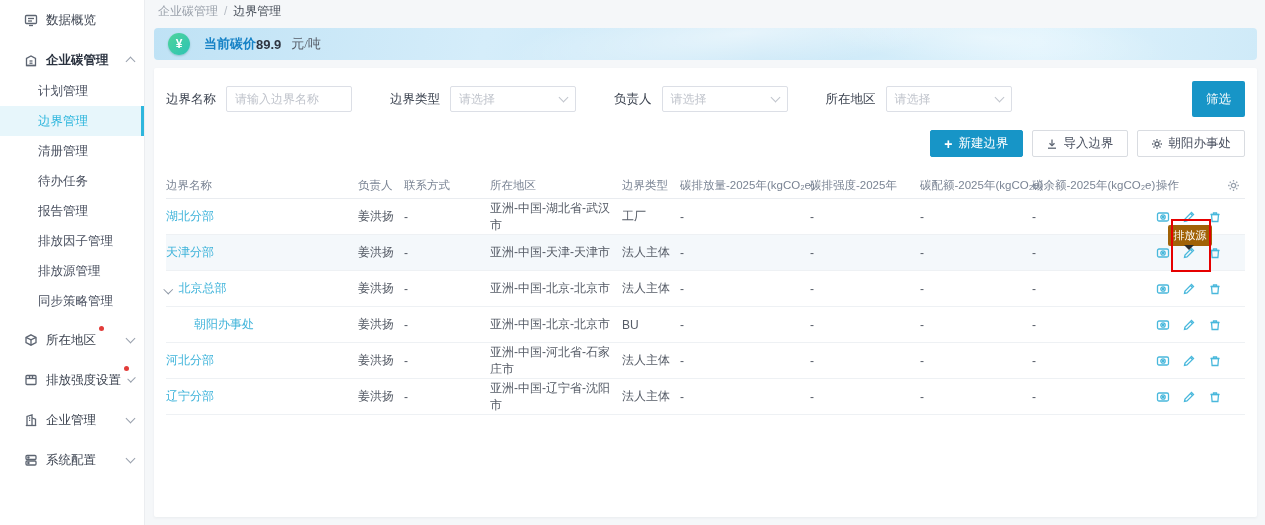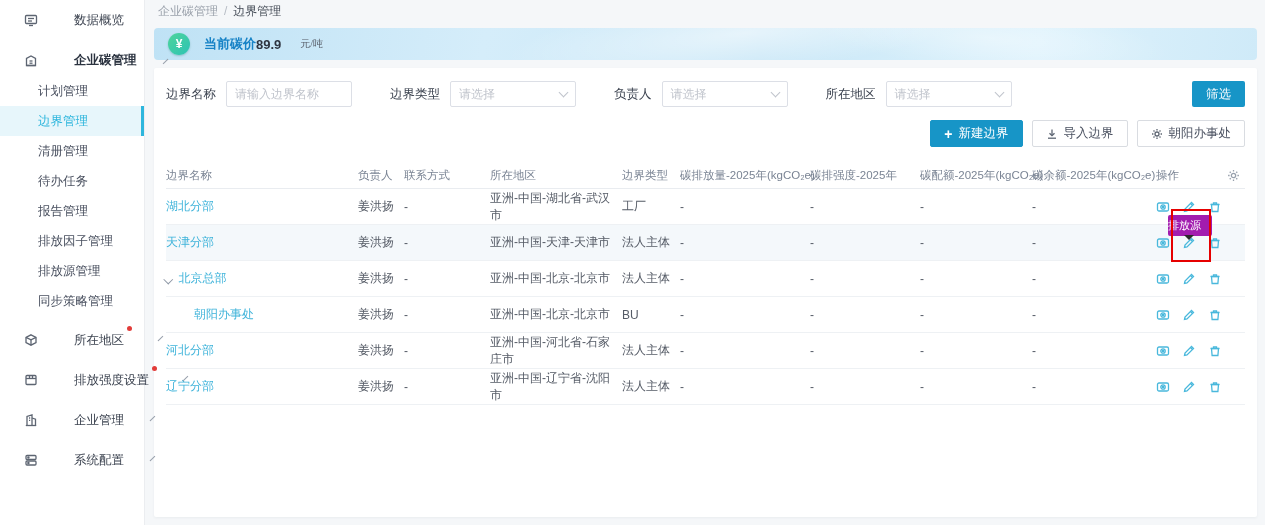--- a/index.html
+++ b/index.html
@@ -8,21 +8,21 @@
     font-family:"Liberation Sans","DejaVu Sans",sans-serif;
     background:#f5f7f9;color:#333;font-size:12px;
     -webkit-font-smoothing:antialiased;
   }
   
   .sidebar{
     position:absolute;left:0;top:0;width:145px;height:525px;
     background:#fff;border-right:1px solid #ebedf0;box-sizing:border-box;
     padding-top:4px;z-index:5;
   }
-  .side-item{height:32px;display:flex;align-items:center;padding:0 10px 0 24px;cursor:pointer;color:#3c4350;font-size:12.5px;position:relative;gap:28px;}
+  .side-item{height:32px;display:flex;align-items:center;padding:0 10px 0 24px;cursor:pointer;color:#3c4350;font-size:12.5px;position:relative;}
   .side-item .icn{width:14px;height:14px;margin-right:8px;flex:0 0 14px;display:flex;align-items:center;justify-content:center;}
   .side-item .lbl{flex:1;white-space:nowrap;}
   .side-item.bold .lbl{font-weight:bold;color:#2b3340;}
   .side-sub{height:30px;display:flex;align-items:center;padding-left:38px;color:#4a5160;font-size:12.5px;cursor:pointer;position:relative;}
   .side-sub.active{background:#e7f6fb;color:#2eb6dd;}
   .side-sub.active::after{content:"";position:absolute;right:0;top:0;bottom:0;width:3px;background:#2eb6dd;}
   .gap-lg{height:8px;}
   .chev{display:inline-block;width:6px;height:6px;border-right:1.4px solid #99a1ad;border-bottom:1.4px solid #99a1ad;}
   .chev.down{transform:rotate(45deg);margin-top:-3px;}
   .chev.up{transform:rotate(-135deg);margin-top:3px;}
@@ -41,35 +41,35 @@
   }
   .banner::before{content:"";position:absolute;left:30%;top:-40px;width:520px;height:90px;
     background:radial-gradient(ellipse at center,rgba(255,255,255,.55),rgba(255,255,255,0) 65%);transform:rotate(-6deg);}
   .banner::after{content:"";position:absolute;right:5%;top:-30px;width:420px;height:80px;
     background:radial-gradient(ellipse at center,rgba(255,255,255,.4),rgba(255,255,255,0) 60%);transform:rotate(5deg);}
   .yen-circle{width:22px;height:22px;border-radius:50%;margin-left:14px;z-index:2;
     background:linear-gradient(135deg,#4fd49b,#2cc3b4);display:flex;align-items:center;justify-content:center;
     color:#fff;font-weight:bold;font-size:12px;box-shadow:0 1px 2px rgba(0,90,80,.25);}
   .banner-label{margin-left:14px;color:#1682c6;font-weight:bold;font-size:13px;z-index:2;}
   .banner-value{margin-left:0;color:#2e3440;font-weight:bold;font-size:13px;z-index:2;}
-  .banner-unit{margin-left:19px;color:#555b66;font-size:10px;z-index:2;font-family:Liberation Serif, serif;}
+  .banner-unit{margin-left:10px;color:#555b66;font-size:13px;z-index:2;font-family:Liberation Serif, serif;}
   
   .card{margin:8px 8px 0 8px;background:#fff;border-radius:2px;box-shadow:0 1px 3px rgba(20,40,60,.05);
     height:449px;box-sizing:border-box;padding:13px 12px;position:relative;}
   
   .filters{display:flex;align-items:center;}
   .fgroup{display:flex;align-items:center;margin-right:38px;}
   .flabel{color:#3c4350;margin-right:10px;white-space:nowrap;font-size:12.5px;}
   .finput,.fselect{width:126px;height:26px;border:1px solid #dcdfe6;border-radius:2px;box-sizing:border-box;
     font-size:12px;color:#333;padding:0 8px;background:#fff;outline:none;font-family:inherit;}
   .finput::placeholder{color:#c0c4cc;}
   .fselect{display:flex;align-items:center;justify-content:space-between;cursor:pointer;}
   .fselect .ph{color:#c0c4cc;}
   .fselect .chev{border-color:#c0c4cc;}
-  .filter-btn{margin-left:auto;background:#1795c7;color:#fff;border:none;border-radius:2px;height:26px;
+  .filter-btn{margin-left:auto;background:#1795c7;color:#fff;border:none;border-radius:2px;height:36px;
     padding:0 14px;font-size:12.5px;cursor:pointer;font-family:inherit;}
   
   .toolbar{display:flex;justify-content:flex-end;margin-top:13px;}
   .btn{height:27px;border-radius:2px;font-size:12.5px;display:inline-flex;align-items:center;cursor:pointer;
     padding:0 13px;box-sizing:border-box;margin-left:9px;font-family:inherit;}
   .btn-primary{background:#1795c7;color:#fff;border:1px solid #1795c7;}
   .btn-default{background:#fff;color:#4a5160;border:1px solid #d9dce1;}
   .btn .bic{margin-right:6px;display:flex;align-items:center;}
   .btn-primary .plus{font-size:14px;font-weight:bold;line-height:1;}
   .btn-default svg{stroke:#5d6572;fill:none;stroke-width:1.3;}
@@ -93,22 +93,22 @@
   .c10{width:20px;display:flex;justify-content:flex-end;align-items:center;}
   .cell-text{color:#555b66;}
   a.bname{color:#3eb3da;text-decoration:none;cursor:pointer;}
   .expander{display:inline-block;margin-right:7px;margin-left:-1px;}
   .expander .chev{border-color:#8d97a5;width:5.5px;height:5.5px;}
   .child-indent{display:inline-block;width:28px;}
   .act-icon{width:14px;height:14px;margin-right:12px;cursor:pointer;display:inline-flex;z-index:2;}
   .act-icon svg{stroke:#49b8dc;fill:none;stroke-width:1.3;}
   .gear-icon svg{stroke:#98a1ad;fill:none;stroke-width:1.2;}
   
-  .tooltip{position:absolute;left:12px;top:-21px;width:44px;height:21px;background:#a21caf;color:#fff;
-    font-size:11px;display:flex;align-items:center;border-radius:2px;z-index:30;white-space:nowrap;}
+  .tooltip{position:absolute;left:12px;top:-21px;width:44px;height:21px;background:#a16207;color:#fff;
+    font-size:11px;display:flex;align-items:center;justify-content:center;border-radius:2px;z-index:30;white-space:nowrap;}
   .tooltip .caret{position:absolute;left:16px;bottom:-4px;width:0;height:0;
     border-left:5px solid transparent;border-right:5px solid transparent;border-top:5px solid #2b2b2b;}
   .annotation-box{position:absolute;left:15px;top:-27px;width:40px;height:53px;border:2px solid #e60000;
     z-index:40;pointer-events:none;box-sizing:border-box;}
   .footer-strip{height:10px;}
 </style>
 </head>
 <body>
 
 <div class="sidebar">

